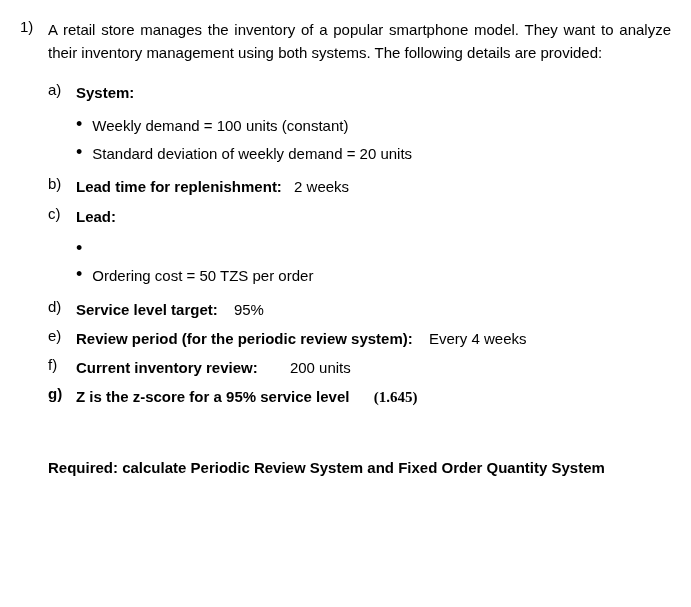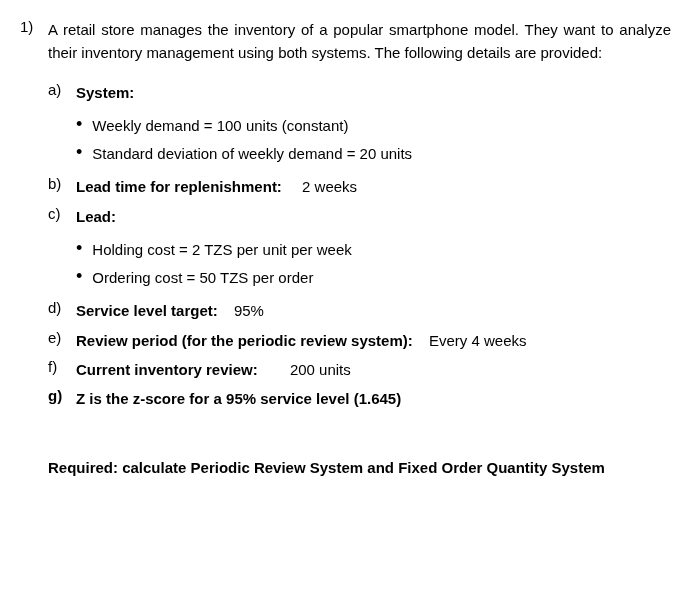--- a/index.html
+++ b/index.html
@@ -81,21 +81,21 @@
     }
 
     .required-block {
       margin-left: 28px;
       margin-top: 46px;
       text-align: justify;
       line-height: 1.55;
     }
 
     .inline-value {
-      margin-left: 16px;
+      margin-left: 8px;
     }
 
     .section-g {
       font-weight: bold;
     }
   </style>
 </head>
 <body>
 
 <div class="question-block">
@@ -138,21 +138,20 @@
   <div class="section-row">
     <span class="section-label">c)</span>
     <span class="section-content">
       <span class="bold">Lead:</span>
     </span>
   </div>
   <div style="margin-left: 28px;">
     <ul class="bullet-list">
       <li>
         <span class="bullet-dot">•</span>
-        <span>Holding cost = 2 TZS per unit per week</span>
       </li>
       <li>
         <span class="bullet-dot">•</span>
         <span>Ordering cost = 50 TZS per order</span>
       </li>
     </ul>
   </div>
 </div>
 
 <div class="section">
@@ -183,20 +182,20 @@
       <span style="margin-left: 28px; text-align: right;">200 units</span>
     </span>
   </div>
 </div>
 
 <div class="section">
   <div class="section-row">
     <span class="section-label section-g bold">g)</span>
     <span class="section-content section-g bold">
       <span class="bold">Z is the z-score for a 95% service level</span>
-      <span style="">(1.645)</span>
+      <span style="margin-left: 20px; font-family: Liberation Serif, serif;">(1.645)</span>
     </span>
   </div>
 </div>
 
 <div class="required-block">
   <span class="bold">Required: calculate Periodic Review System and Fixed Order Quantity System</span>
 </div>
 
 </body></html>

